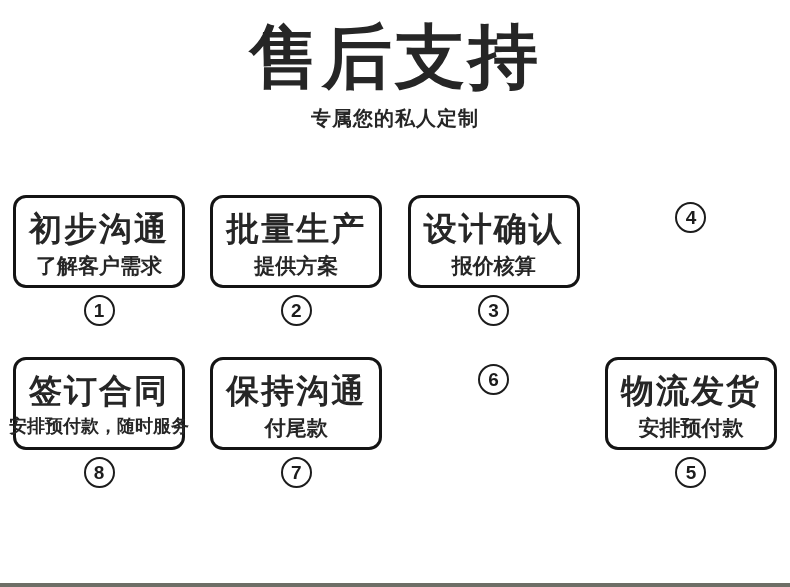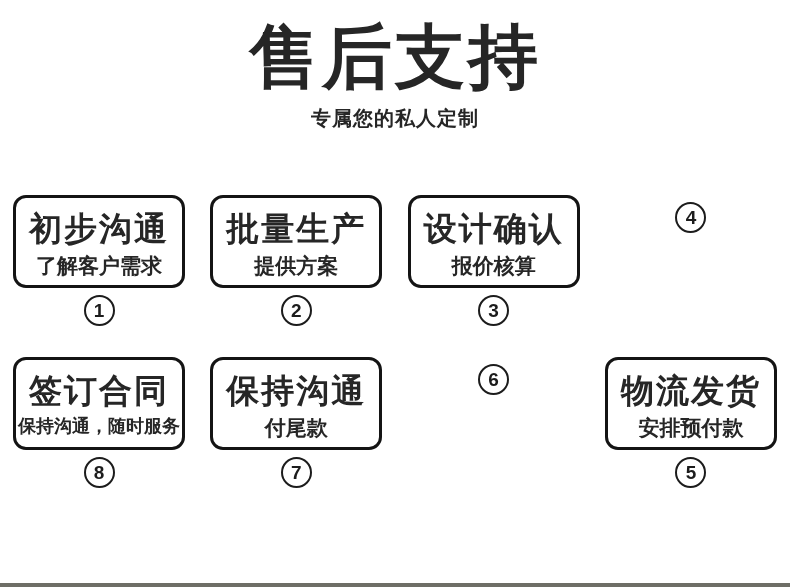--- a/index.html
+++ b/index.html
@@ -130,21 +130,21 @@
   <div class="cell">
     <div class="num-circle">4</div>
   </div>
 </div>
 
 <div class="steps-row second">
   <div class="cell">
     <div class="step-box">
       <div class="step-title">签订合同</div>
       <div class="divider"></div>
-      <div class="step-desc long">保持沟通，随时服务</div>
+      <div class="step-desc long">安排预付款，随时服务</div>
     </div>
     <div class="num-circle">8</div>
   </div>
   <div class="cell">
     <div class="step-box">
       <div class="step-title">保持沟通</div>
       <div class="divider"></div>
       <div class="step-desc">付尾款</div>
     </div>
     <div class="num-circle">7</div>

